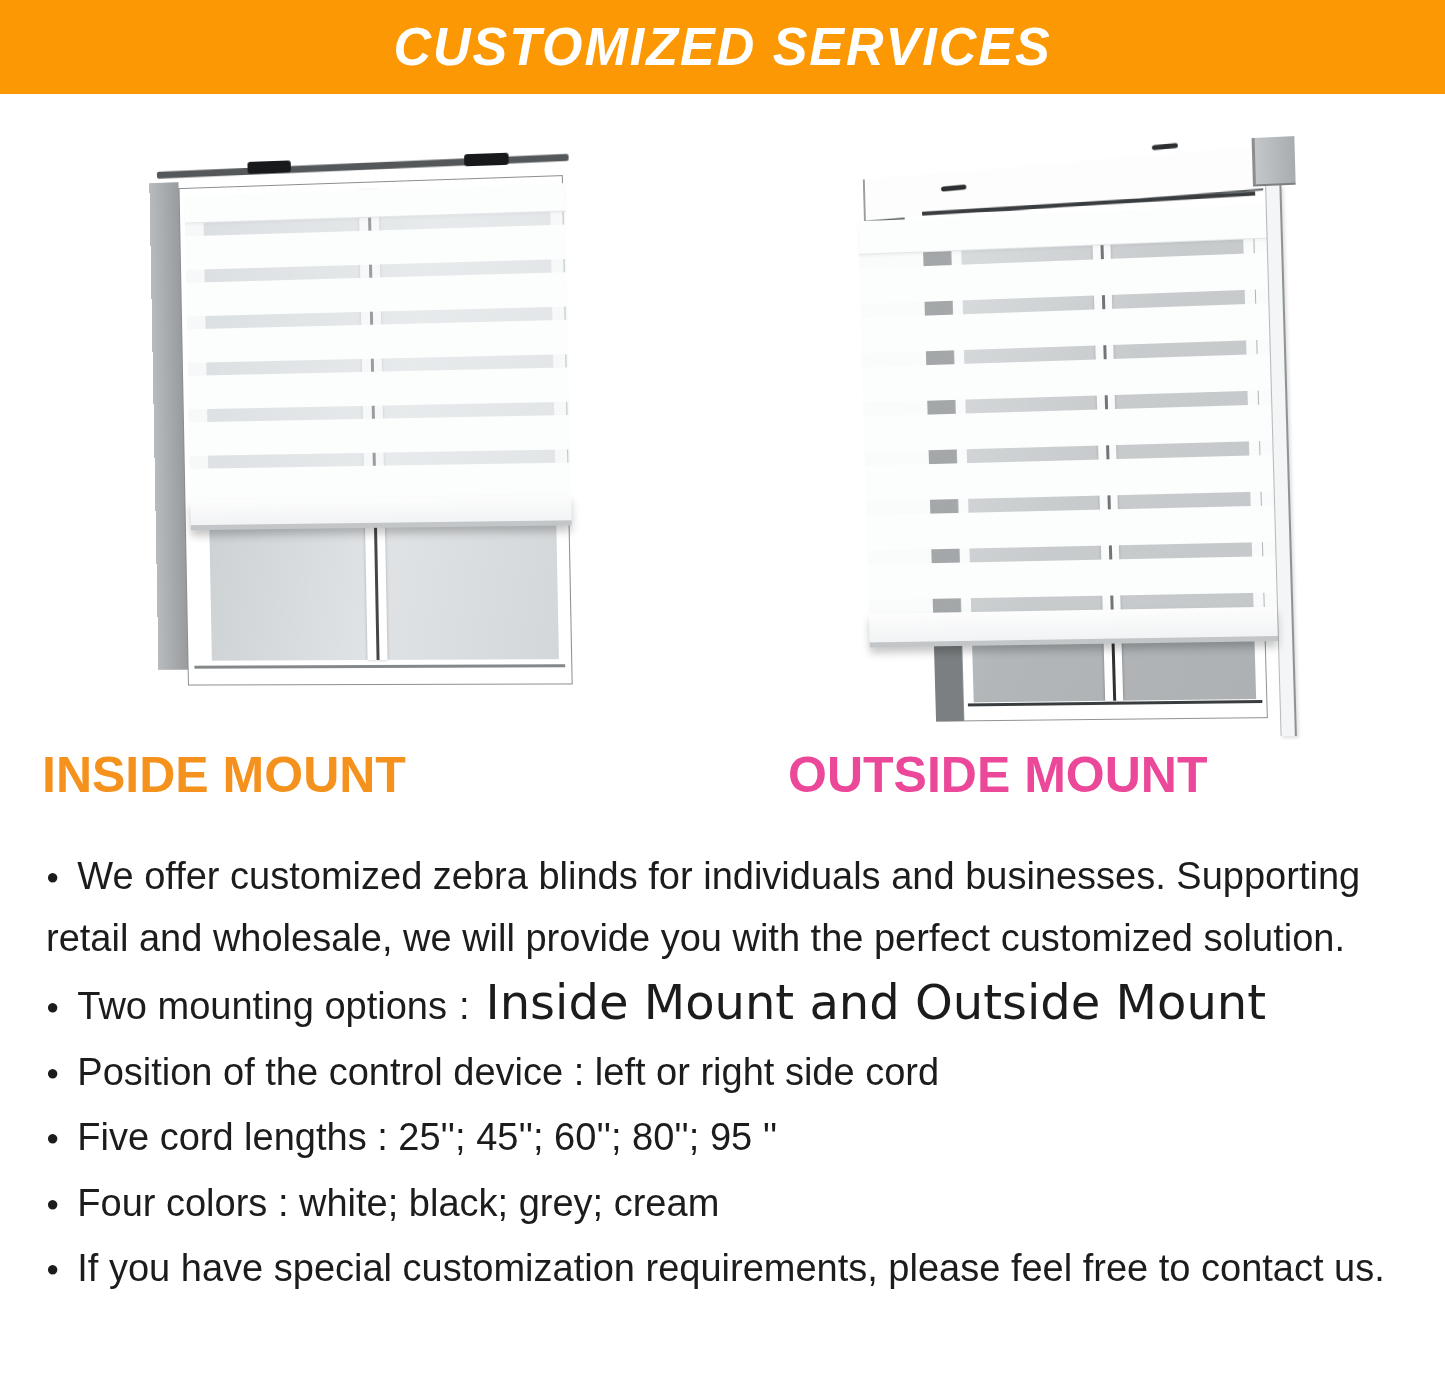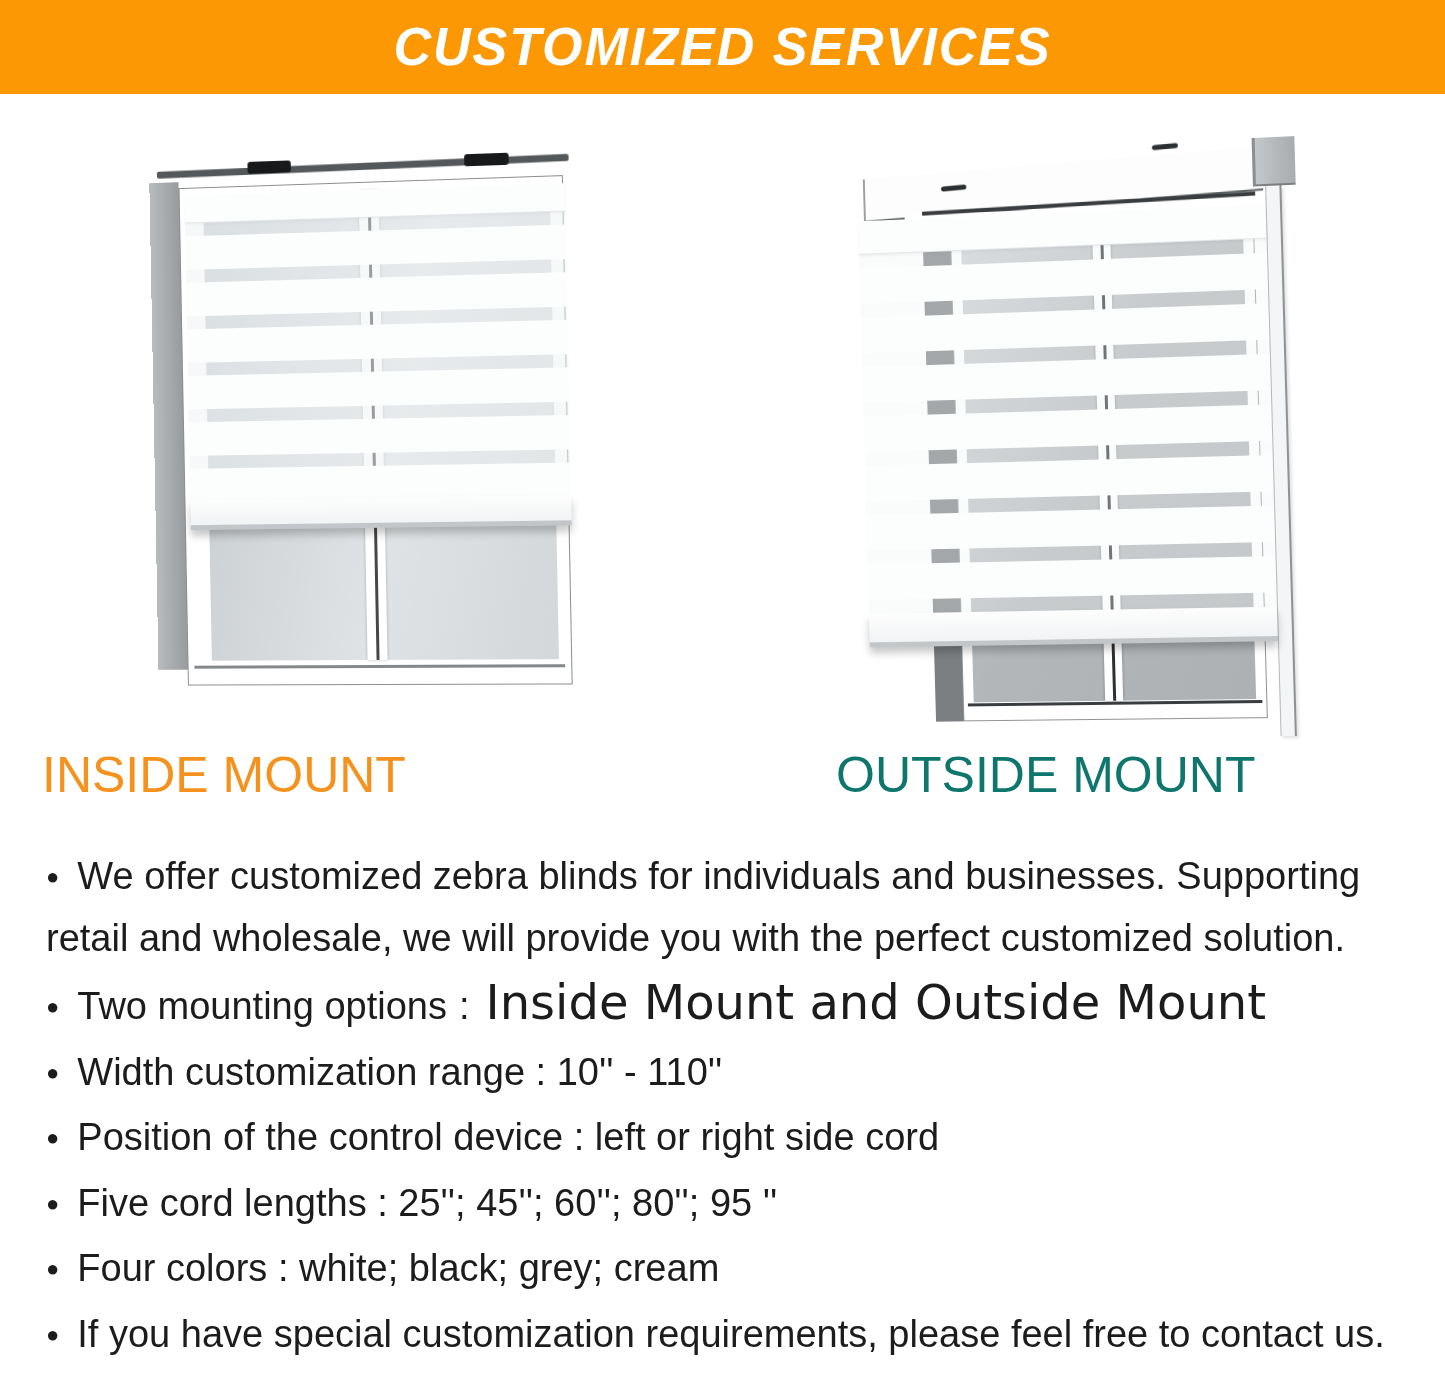--- a/index.html
+++ b/index.html
@@ -85,21 +85,21 @@
   .rf-headrail{position:absolute;left:66px;top:74px;right:44px;height:4px;
     background:#3a3d3f;transform:rotate(-1deg);}
   .rf-blind{left:0;top:84px;right:34px;height:432px;}
   .rf-blind .valance{height:34px;}
   .rf-blind .bands{height:364px;
     background:repeating-linear-gradient(to bottom,
       rgba(240,243,244,.35) 0px,rgba(240,243,244,.35) 14px,
       #fcfdfd 14px,#fcfdfd 50px);}
   .rf-blind .botrail{height:34px;}
   
-  .mount-label{position:absolute;top:746px;font-size:50px;font-weight:400;
+  .mount-label{position:absolute;top:746px;font-size:50px;font-weight:700;
     color:#F5921E;letter-spacing:0px;white-space:nowrap;}
   .mount-label.inside{left:42px;}
   .mount-label.outside{left:788px;}
   
   .bullets{position:absolute;left:42px;top:842px;width:1372px;
     font-size:38px;line-height:60.5px;color:#1c1c1c;}
   .blt{margin:4px;}
   .blt .txt{white-space:pre-wrap;}
   .blt .dot{font-size:22px;margin-right:18px;vertical-align:5px;}
   .blt .colon{display:inline-block;margin:0 16px 0 12px;}
@@ -147,23 +147,22 @@
   </div>
   <div class="rf-headrail"></div>
   <div class="blind rf-blind">
     <div class="valance"></div>
     <div class="bands"></div>
     <div class="botrail"></div>
   </div>
 </div>
 
 <div class="mount-label inside" style="color: rgb(245, 146, 30);">INSIDE MOUNT</div>
-<div class="mount-label outside" style="color: #0f766e; margin-left: 48px;">OUTSIDE MOUNT</div>
+<div class="mount-label outside" style="color: #ec4899;">OUTSIDE MOUNT</div>
 
 <div class="bullets" style="color: rgb(28, 28, 28);">
   <p class="blt"><span class="dot">●</span><span class="txt">We offer customized zebra blinds for individuals and businesses. Supporting retail and wholesale, we will provide you with the perfect customized solution.</span></p>
   <p class="blt"><span class="dot">●</span><span class="txt">Two mounting options</span><span class="colon">:</span><span class="emph">Inside Mount and Outside Mount</span></p>
-  <p class="blt"><span class="dot">●</span><span class="txt">Width customization range : 10'' - 110''</span></p>
   <p class="blt"><span class="dot">●</span><span class="txt">Position of the control device : left or right side cord</span></p>
   <p class="blt"><span class="dot">●</span><span class="txt">Five cord lengths : 25''; 45''; 60''; 80''; 95 ''</span></p>
   <p class="blt"><span class="dot">●</span><span class="txt">Four colors : white; black; grey; cream</span></p>
   <p class="blt"><span class="dot">●</span><span class="txt">If you have special customization requirements, please feel free to contact us.</span></p>
 </div>
 
 </body></html>

